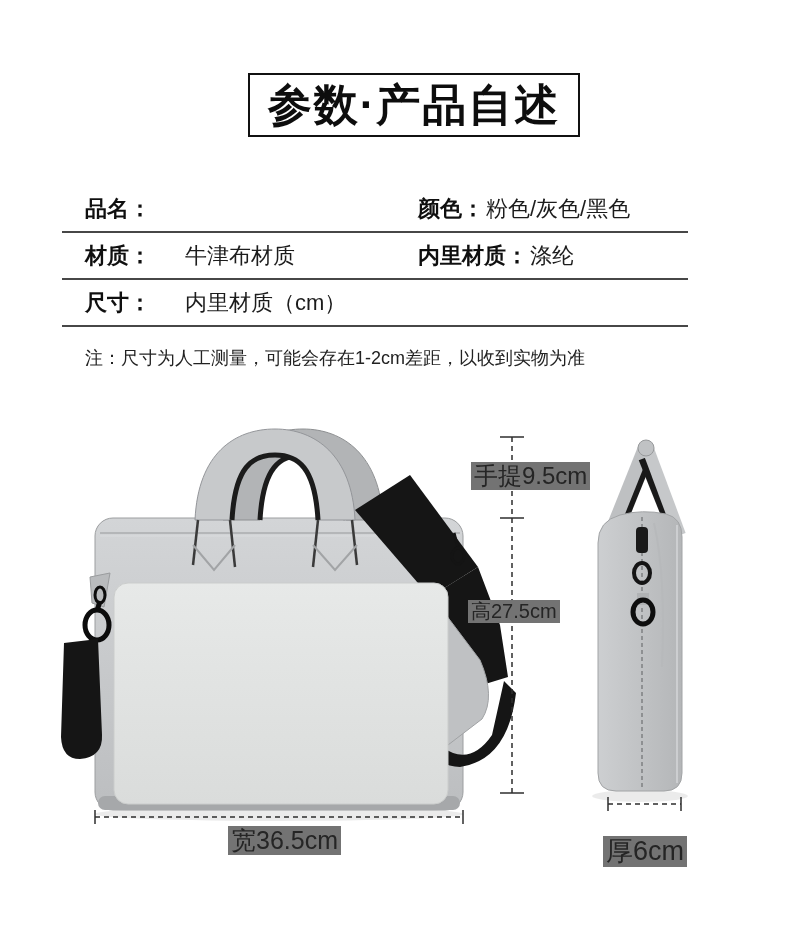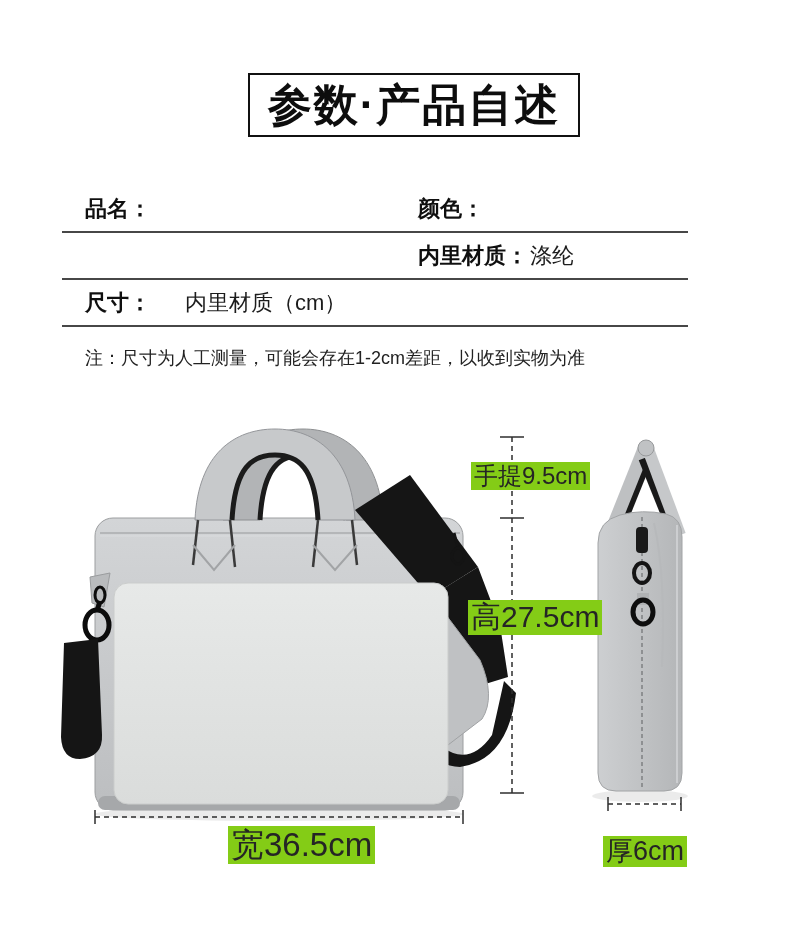--- a/index.html
+++ b/index.html
@@ -15,46 +15,51 @@
   .spec-row{position:relative;height:45px;border-bottom:2px solid #474747;
             display:flex;align-items:center;font-size:22px;}
   .cell{position:absolute;white-space:nowrap;display:flex;align-items:center;}
   .cell.c1{left:23px;gap:32px;}
   .cell.c2{left:348px;margin-left:8px;}
   .lbl{font-weight:700;color:#0f0f0f;}
   .val{font-weight:400;color:#1c1c1c;margin-left:2px;}
   .note{position:absolute;left:85px;top:346px;font-size:18px;color:#222;white-space:nowrap;}
   
   .diagram{position:absolute;left:30px;top:415px;width:730px;height:470px;}
-  .dim-label{position:absolute;background:#84cc16;padding:0 3px;color:#252525;
+  .dim-label{position:absolute;background:#737373;padding:0 3px;color:#252525;
              white-space:nowrap;line-height:1.15;}
   .dim-handle{left:471px;top:462px;font-size:24px;}
-  .dim-height{left:468px;top:600px;font-size:30px;}
-  .dim-width{left:228px;top:826px;font-size:33px;}
+  .dim-height{left:468px;top:600px;font-size:20px;}
+  .dim-width{left:228px;top:826px;font-size:25px;}
   .dim-depth{left:603px;top:836px;font-size:27px;}
 </style>
 </head>
 <body>
 
 <div class="page">
 
   <div class="title-box">
     <span>参数·产品自述</span>
   </div>
 
   <div class="spec-table">
     <div class="spec-row">
       <div class="cell c1">
         <span class="lbl">品名：</span>
       </div>
       <div class="cell c2">
         <span class="lbl">颜色：</span>
+        <span class="val">粉色/灰色/黑色</span>
       </div>
     </div>
     <div class="spec-row">
+      <div class="cell c1">
+        <span class="lbl">材质：</span>
+        <span class="val">牛津布材质</span>
+      </div>
       <div class="cell c2">
         <span class="lbl">内里材质：</span>
         <span class="val">涤纶</span>
       </div>
     </div>
     <div class="spec-row">
       <div class="cell c1">
         <span class="lbl">尺寸：</span>
         <span class="val">内里材质（cm）</span>
       </div>

